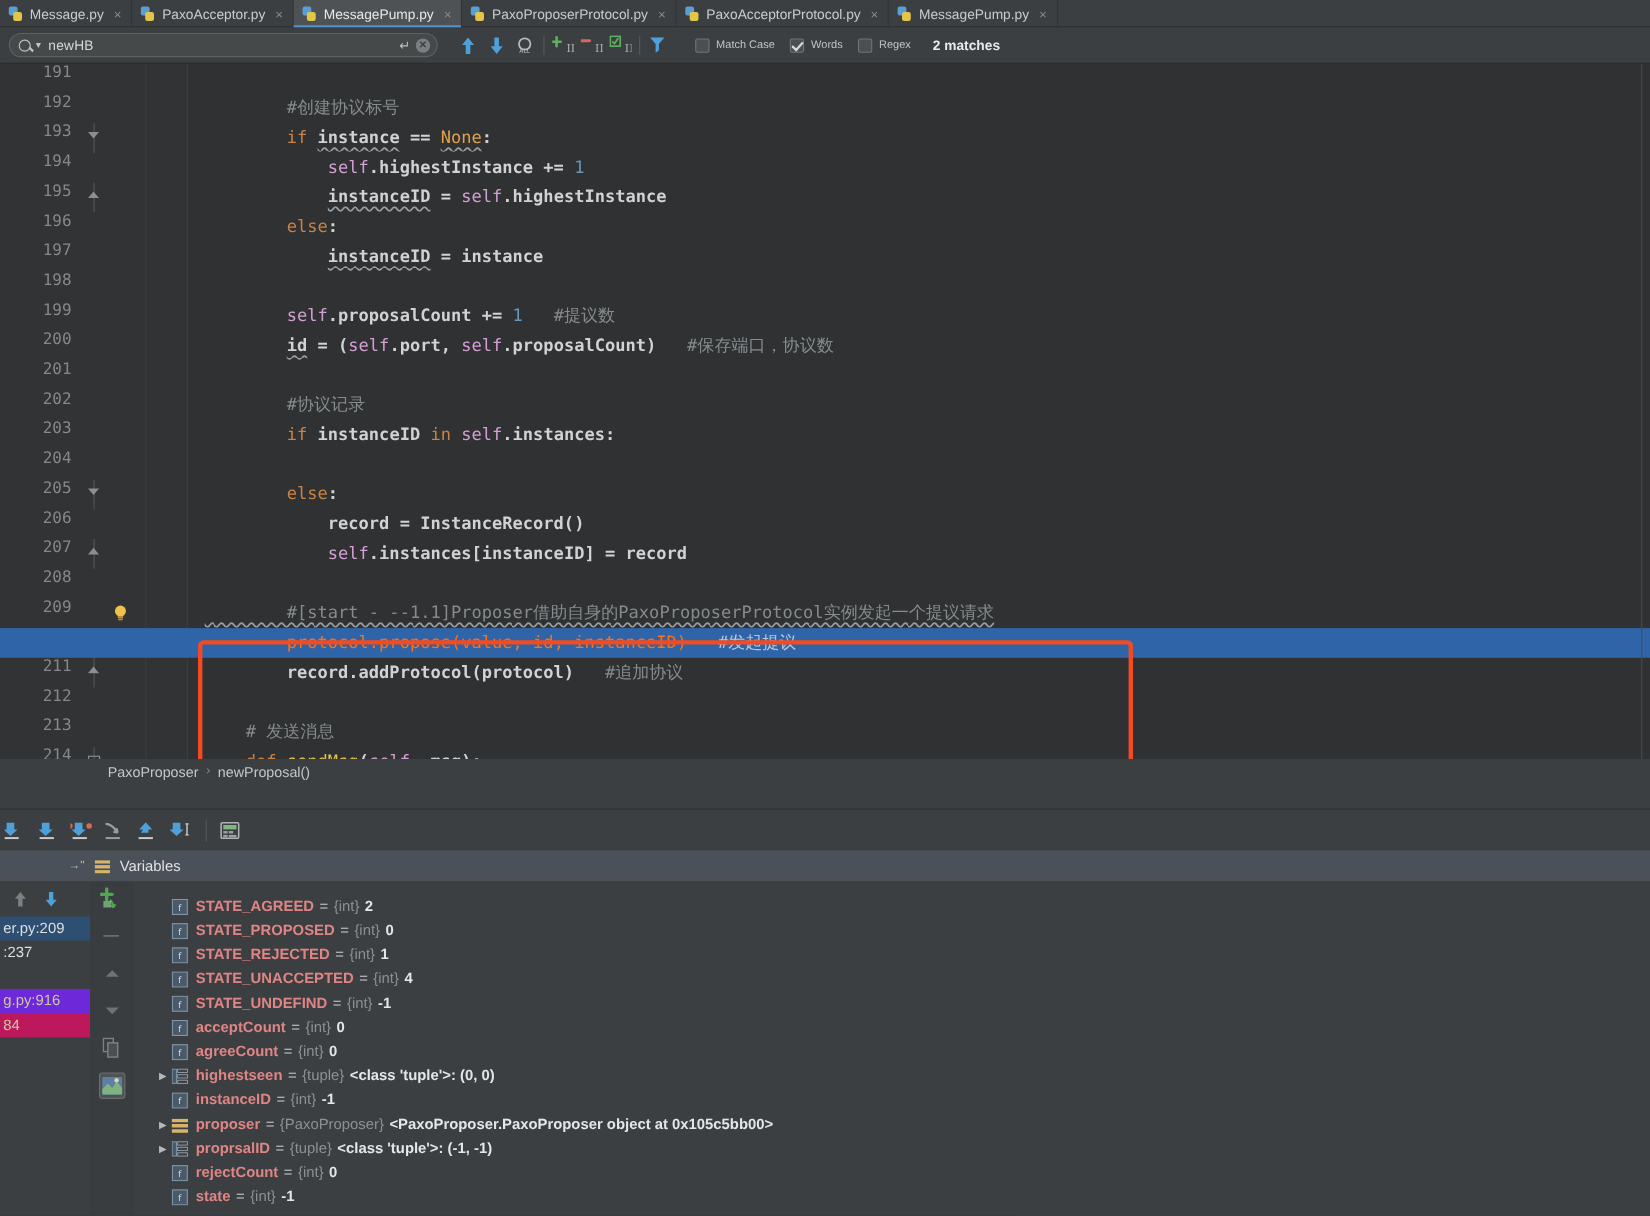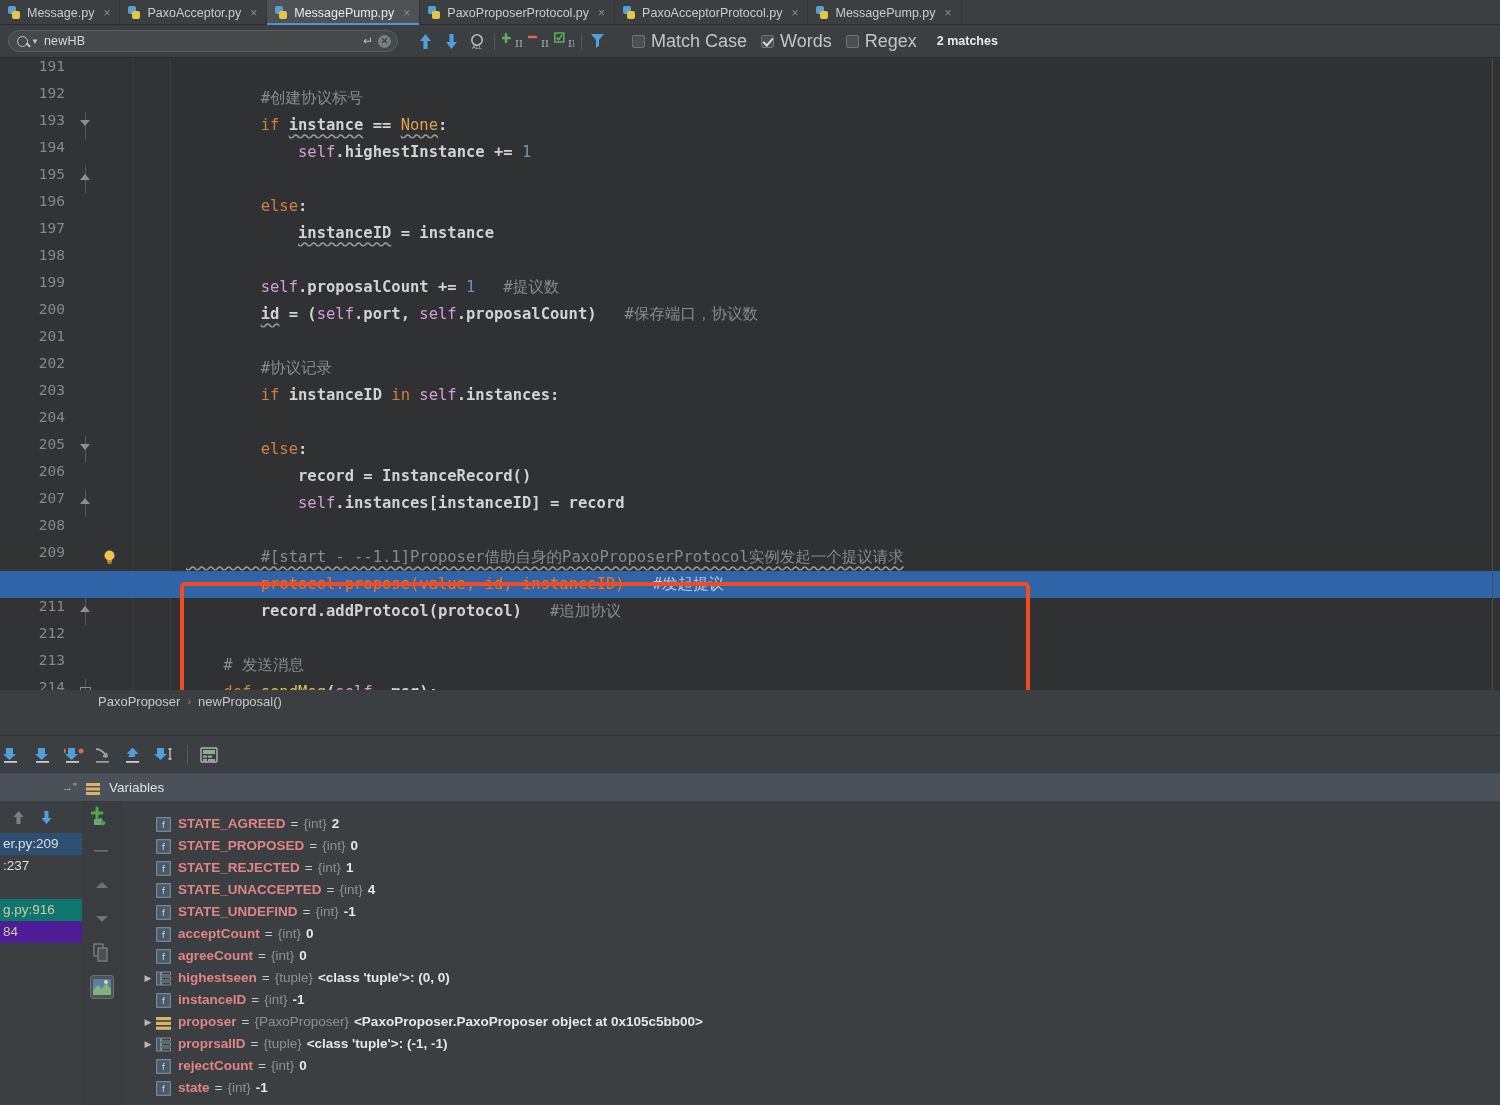--- a/index.html
+++ b/index.html
@@ -58,21 +58,21 @@
   .clear-ic { width:13px;height:13px;border-radius:50%;background:#7a7f81;
               color:#3c3f41;font-size:9px;display:flex;align-items:center;
               justify-content:center;font-weight:bold;}
   .sbtn { display:flex;align-items:center;justify-content:center;
           width:26px;height:24px;flex:none;}
   .sep { width:1px;height:17px;background:#565a5c;margin:0 4px;flex:none; }
   .chk { width:13px;height:13px;border:1px solid #6f7476;background:#4b4f51;
          border-radius:2px;display:inline-block;position:relative;flex:none;}
   .chk.on:after{ content:"";position:absolute;left:3px;top:0px;width:4px;height:8px;
          border:solid #d8dadc;border-width:0 2px 2px 0;transform:rotate(42deg);}
-  .optlbl { color:#c2c5c7;font-size:18px;margin-left:6px;margin-right:14px; }
+  .optlbl { color:#c2c5c7;font-size:10px;margin-left:6px;margin-right:14px; }
   .matches { color:#e8eaec;font-size:12.5px;font-weight:bold;margin-left:6px; }
 
   
   .editor {
     position:absolute; left:0; top:58px; width:1500px; height:632px;
     background:#2f3133; overflow:hidden;
   }
   .gutter {
     position:absolute;left:0;top:0;width:170px;height:632px;background:#313335;
   }
@@ -403,20 +403,21 @@
         </div>
       </div>
     <div class="gutbar"></div>
     <div class="gutbar2"></div>
     <div class="rowhl" style="top: 513px;"></div>
       <div class="codearea" id="codearea">
         <div class="cline" style="top: 0px;"></div>
         <div class="cline" style="top: 27px;"><span class="cmt">        #创建协议标号</span></div>
         <div class="cline" style="top: 54px;"><span class="plain">        </span><span class="kw">if</span><span class="plain"> </span><span class="plain wavy">instance</span><span class="plain"> == </span><span class="kw2 wavy">None</span><span class="plain">:</span></div>
         <div class="cline" style="top: 81px;"><span class="plain">            </span><span class="self">self</span><span class="plain">.highestInstance += </span><span class="num">1</span></div>
+        <div class="cline" style="top: 108px;"><span class="plain">            </span><span class="plain wavy">instanceID</span><span class="plain"> = </span><span class="self">self</span><span class="plain">.highestInstance</span></div>
         <div class="cline" style="top: 135px;"><span class="plain">        </span><span class="kw">else</span><span class="plain">:</span></div>
         <div class="cline" style="top: 162px;"><span class="plain">            </span><span class="plain wavy">instanceID</span><span class="plain"> = instance</span></div>
         <div class="cline" style="top: 189px;"></div>
         <div class="cline" style="top: 216px;"><span class="plain">        </span><span class="self">self</span><span class="plain">.proposalCount += </span><span class="num">1</span><span class="cmt">   #提议数</span></div>
         <div class="cline" style="top: 243px;"><span class="plain">        </span><span class="plain wavy">id</span><span class="plain"> = (</span><span class="self">self</span><span class="plain">.port, </span><span class="self">self</span><span class="plain">.proposalCount)</span><span class="cmt">   #保存端口，协议数</span></div>
         <div class="cline" style="top: 270px;"></div>
         <div class="cline" style="top: 297px;"><span class="cmt">        #协议记录</span></div>
         <div class="cline" style="top: 324px;"><span class="plain">        </span><span class="kw">if</span><span class="plain"> instanceID </span><span class="kw">in</span><span class="plain"> </span><span class="self">self</span><span class="plain">.instances:</span></div>
         <div class="cline" style="top: 378px;"><span class="plain">        </span><span class="kw">else</span><span class="plain">:</span></div>
         <div class="cline" style="top: 405px;"><span class="plain">            record = InstanceRecord()</span></div>
@@ -501,22 +502,22 @@
             <rect x="0" y="9" width="14" height="3" fill="#d8b36a"></rect>
           </svg>
       </span>
       <span class="lbl">Variables</span>
     </div>
 
     <div class="framespane" id="frames" style="padding-top: 32px;">
         <div class="frame sel">er.py:209</div>
         <div class="frame">:237</div>
         <div class="frame"></div>
-        <div class="frame lib" style="background: #0f766e;">g.py:916</div>
-        <div class="frame lib" style="background: #4c1d95;">84</div>
+        <div class="frame lib" style="background: #6d28d9;">g.py:916</div>
+        <div class="frame lib" style="background: #be185d;">84</div>
       </div>
 
     <div class="framebtns" style="top:28px;">
       <div class="sideicon">
         <svg width="15" height="17" viewBox="0 0 15 17">
             <path d="M7.5 2 L12.5 8 L9.5 8 L9.5 15 L5.5 15 L5.5 8 L2.5 8 Z" fill="#7b8082"></path>
           </svg>
       </div>
       <div class="sideicon">
         <svg width="15" height="17" viewBox="0 0 15 17">

